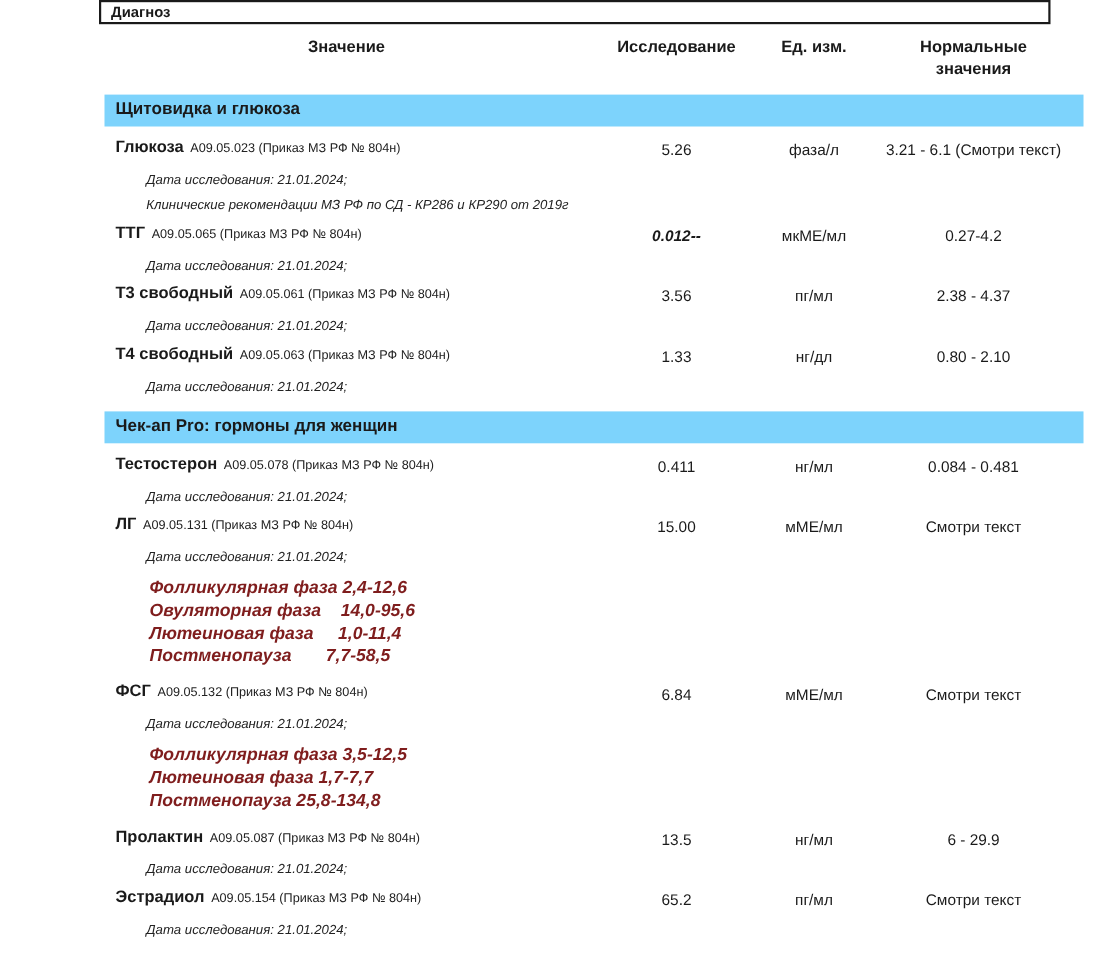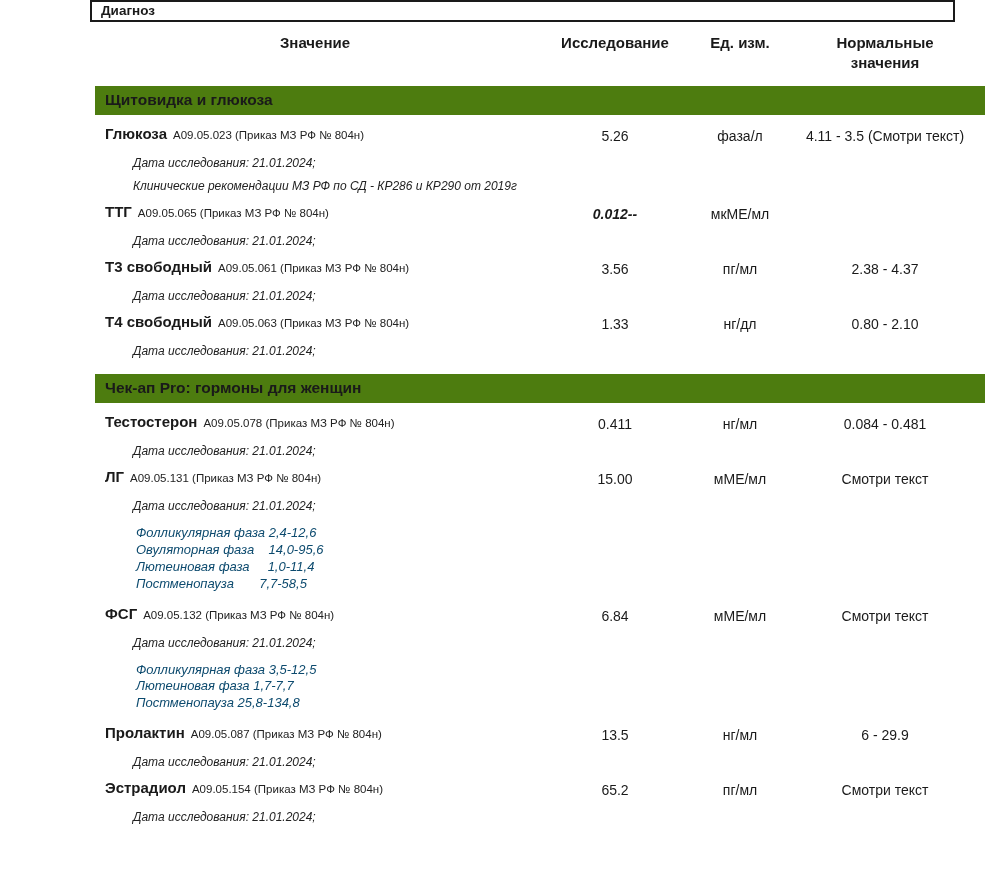--- a/index.html
+++ b/index.html
@@ -33,21 +33,21 @@
     font-size:15px;
     text-align:center;
     line-height:1.3;
   }
   .th.c-name { text-align:center; }
   .th .wrap-narrow { display:inline-block; width:115px; }
 
   .section-band {
     margin-left:95px;
     width:890px;
-    background:#4d7c0f;
+    background:#7dd3fc;
     font-weight:bold;
     font-size:15.5px;
     padding:5px 10px 6px 10px;
     margin-top:16px;
   }
   #sections .section:first-child .section-band { margin-top:14px; }
 
   .row { align-items:start; padding-top:10px; }
   .cell-name { padding-left:10px; }
   .test-name { font-weight:bold; font-size:15px; }
@@ -55,24 +55,25 @@
   .note {
     font-style:italic;
     font-size:12px;
     color:#222;
     margin:13px 0 0 28px;
   }
   .note + .note { margin-top:9px; }
   .phases { margin:12px 0 2px 31px; }
   .phase-line {
     font-style:italic;
-    font-size:13px;
-    color:#0c4a6e;
+    font-size:16px;
+    color:#7f1d1d;
     line-height:1.3;
     white-space:pre;
+    font-weight:bold;
   }
   .cell-val, .cell-unit, .cell-norm {
     text-align:center;
     font-size:14px;
     padding-top:2px;
     line-height:1.3;
   }
   .flagged { font-weight:bold; font-style:italic; }
 </style>
 </head>
@@ -93,26 +94,27 @@
     </div>
   </div>
 
   <div id="sections">
       <div class="section">
         <div class="section-band">Щитовидка и глюкоза</div>
         <div class="grid row">
           <div class="cell-name"><span class="test-name">Глюкоза</span><span class="test-code">A09.05.023 (Приказ МЗ РФ № 804н)</span><div class="note">Дата исследования: 21.01.2024;</div><div class="note">Клинические рекомендации МЗ РФ по СД - КР286 и КР290 от 2019г</div></div>
           <div class="cell-val">5.26</div>
           <div class="cell-unit">фаза/л</div>
-          <div class="cell-norm">4.11 - 3.5 (Смотри текст)</div>
+          <div class="cell-norm">3.21 - 6.1 (Смотри текст)</div>
         </div>
         <div class="grid row">
           <div class="cell-name"><span class="test-name">ТТГ</span><span class="test-code">A09.05.065 (Приказ МЗ РФ № 804н)</span><div class="note">Дата исследования: 21.01.2024;</div></div>
           <div class="cell-val flagged">0.012--</div>
           <div class="cell-unit">мкМЕ/мл</div>
+          <div class="cell-norm">0.27-4.2</div>
         </div>
       </div>
       <div class="section">
         <div class="grid row">
           <div class="cell-name"><span class="test-name">Т3 свободный</span><span class="test-code">A09.05.061 (Приказ МЗ РФ № 804н)</span><div class="note">Дата исследования: 21.01.2024;</div></div>
           <div class="cell-val">3.56</div>
           <div class="cell-unit">пг/мл</div>
           <div class="cell-norm">2.38 - 4.37</div>
         </div>
         <div class="grid row">

